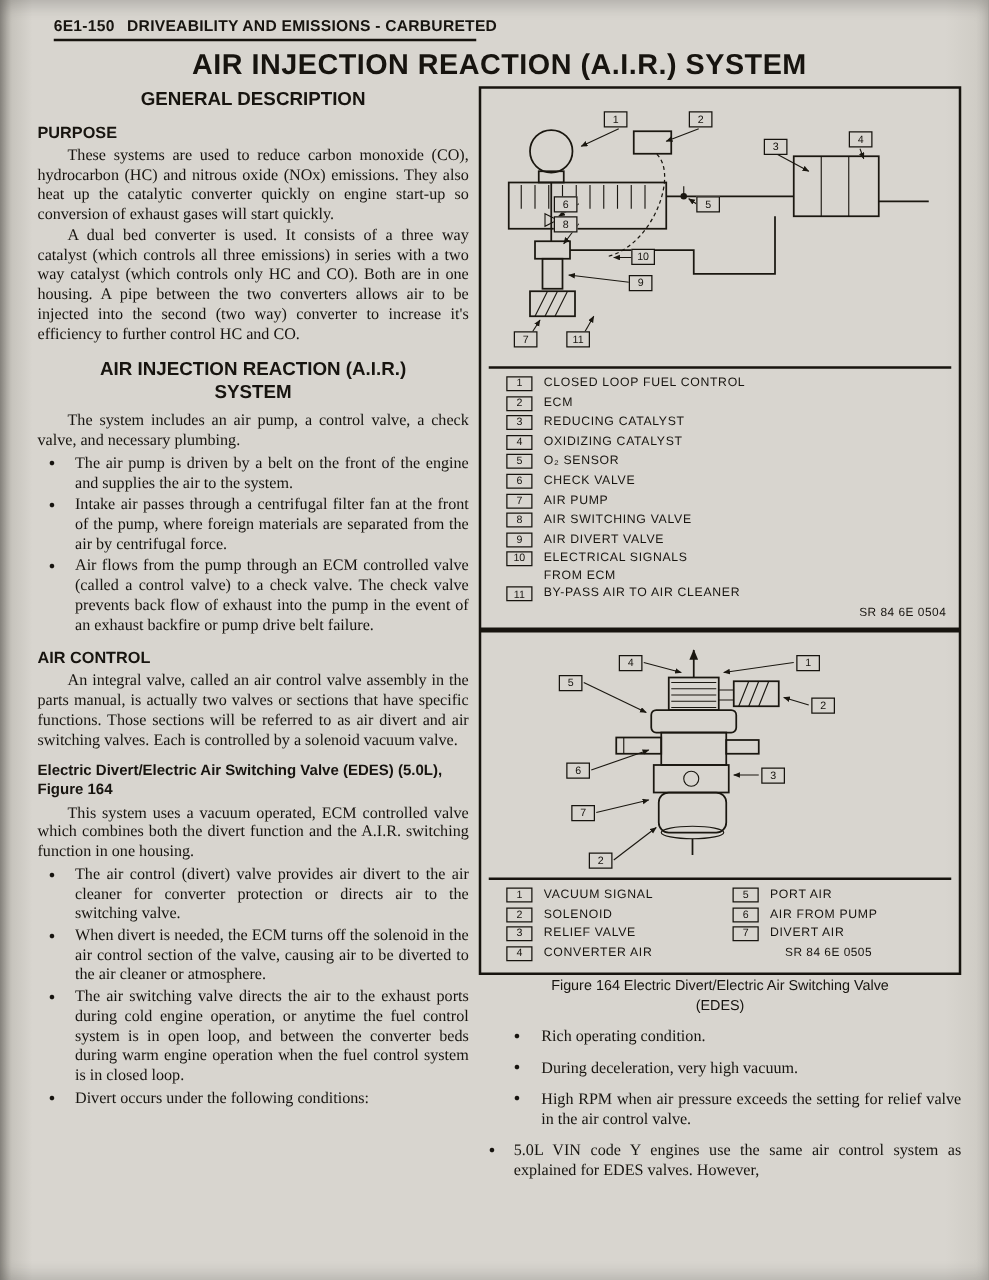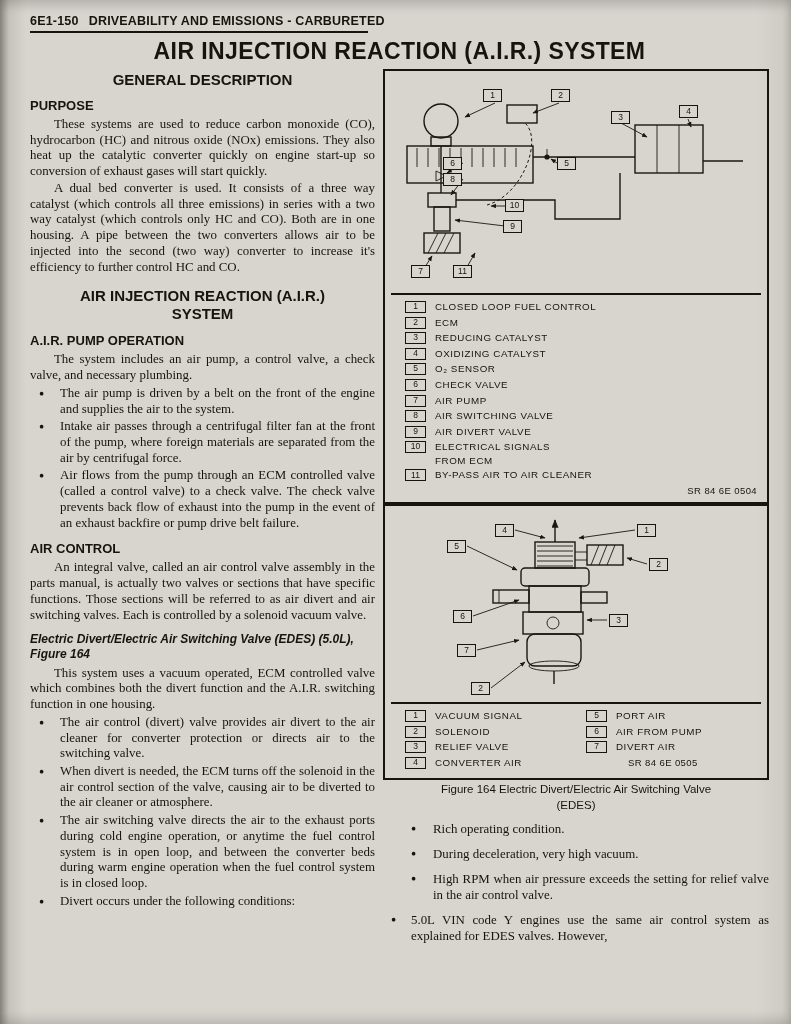--- a/index.html
+++ b/index.html
@@ -9,21 +9,21 @@
     position:relative; width:791px; height:1024px; overflow:hidden;
     color:#17140f;
     background:linear-gradient(90deg,#98958e 0px,#c6c3bc 9px,#d8d5cf 26px,#d8d5cf 756px,#ccc9c2 791px);
     box-shadow:inset 0 6px 10px rgba(0,0,0,.15), inset 0 -6px 10px rgba(0,0,0,.12);
     padding:14px 22px 0 30px;
   }
   
   .page-header {
     width:338px; border-bottom:2.5px solid #17140f; padding-bottom:3px;
     font-family:"Liberation Sans", sans-serif; font-weight:bold; font-size:12.5px;
-    letter-spacing:.2px; white-space:nowrap;
+    letter-spacing:.2px; white-space:nowrap;margin-left:13px;
   }
   .page-header .sec { margin-left:10px; }
   .page-title {
     text-align:center; font-family:"Liberation Sans", sans-serif; font-weight:bold;
     font-size:23px; letter-spacing:.4px; margin:5px 0 4px;
   }
   .columns { display:flex; gap:8px; margin-top:4px; }
   .col-left { width:345px; flex:0 0 345px; }
   .col-right { width:386px; flex:0 0 386px; }
 
@@ -35,21 +35,21 @@
   .h-mid {
     font-family:"Liberation Sans", sans-serif; font-weight:bold; font-size:15px;
     text-align:center; margin:12px 0 6px; padding:0 26px; line-height:1.2;
   }
   .h-sub {
     font-family:"Liberation Sans", sans-serif; font-weight:bold; font-size:13px;
     margin:10px 0 4px;
   }
   .h-bold-sm {
     font-family:"Liberation Sans", sans-serif; font-weight:bold; font-size:12px;
-    line-height:1.22; margin:9px 0 4px;font-style:italic;
+    line-height:1.22; margin:9px 0 4px;
   }
   p.body { font-size:12.9px; line-height:1.22; text-align:justify; }
   p.body.ind { text-indent:24px; }
   p.body + p.body { margin-top:1px; }
   ul.bullets { list-style:none; margin:2px 0 0 0; }
   ul.bullets li {
     position:relative; padding-left:30px; font-size:12.9px; line-height:1.22;
     text-align:justify; margin-bottom:2px;
   }
   ul.bullets li::before { content:"●"; position:absolute; left:9px; top:2px; font-size:8.5px; }
@@ -122,21 +122,20 @@
 
   <div class="columns">
 
     <div class="col-left">
       <h2 class="h-center">GENERAL DESCRIPTION</h2>
       <h3 class="h-sub">PURPOSE</h3>
       <p class="body ind">These systems are used to reduce carbon monoxide (CO), hydrocarbon (HC) and nitrous oxide (NOx) emissions. They also heat up the catalytic converter quickly on engine start-up so conversion of exhaust gases will start quickly.</p>
       <p class="body ind">A dual bed converter is used. It consists of a three way catalyst (which controls all three emissions) in series with a two way catalyst (which controls only HC and CO). Both are in one housing. A pipe between the two converters allows air to be injected into the second (two way) converter to increase it's efficiency to further control HC and CO.</p>
 
       <h2 class="h-mid">AIR INJECTION REACTION (A.I.R.) SYSTEM</h2>
-      <h3 class="h-sub">A.I.R. PUMP OPERATION</h3>
       <p class="body ind">The system includes an air pump, a control valve, a check valve, and necessary plumbing.</p>
       <ul class="bullets">
         <li>The air pump is driven by a belt on the front of the engine and supplies the air to the system.</li>
         <li>Intake air passes through a centrifugal filter fan at the front of the pump, where foreign materials are separated from the air by centrifugal force.</li>
         <li>Air flows from the pump through an ECM controlled valve (called a control valve) to a check valve. The check valve prevents back flow of exhaust into the pump in the event of an exhaust backfire or pump drive belt failure.</li>
       </ul>
 
       <h3 class="h-sub">AIR CONTROL</h3>
       <p class="body ind">An integral valve, called an air control valve assembly in the parts manual, is actually two valves or sections that have specific functions. Those sections will be referred to as air divert and air switching valves. Each is controlled by a solenoid vacuum valve.</p>
 

